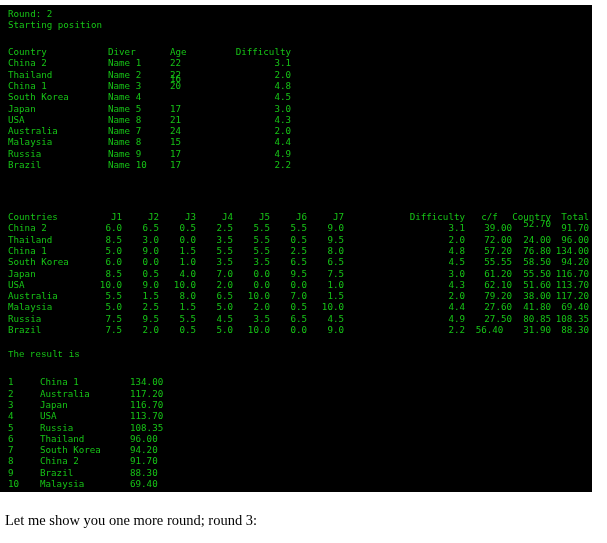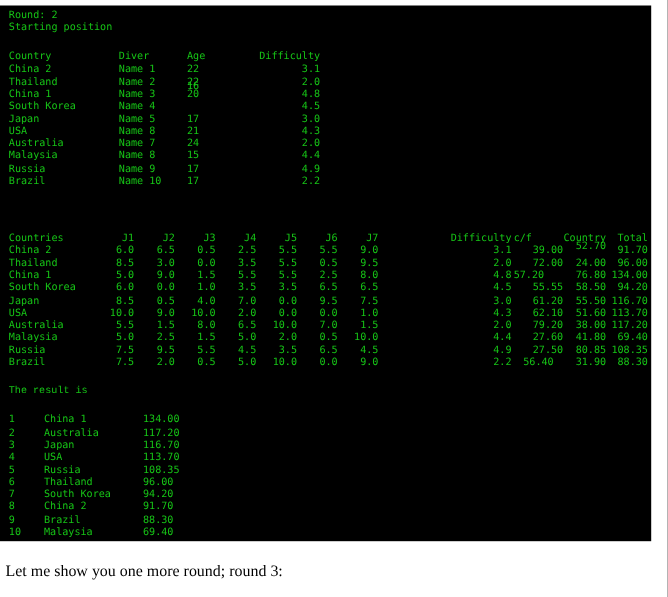--- a/index.html
+++ b/index.html
@@ -106,21 +106,21 @@
       <div class="blk" style="top: 0px;">
         <div class="cell" style="top: 206px; left: 8px;">Countries</div>
         <div class="cell" style="top: 206px; left: 92px; width: 30px; text-align: right;">J1</div>
         <div class="cell" style="top: 206px; left: 129px; width: 30px; text-align: right;">J2</div>
         <div class="cell" style="top: 206px; left: 166px; width: 30px; text-align: right;">J3</div>
         <div class="cell" style="top: 206px; left: 203px; width: 30px; text-align: right;">J4</div>
         <div class="cell" style="top: 206px; left: 240px; width: 30px; text-align: right;">J5</div>
         <div class="cell" style="top: 206px; left: 277px; width: 30px; text-align: right;">J6</div>
         <div class="cell" style="top: 206px; left: 314px; width: 30px; text-align: right;">J7</div>
         <div class="cell" style="top: 206px; left: 403px; width: 62px; text-align: right;">Difficulty</div>
-        <div class="cell" style="top: 206px; left: 467px; width: 45px; text-align: left;">c/f</div>
+        <div class="cell" style="top: 206px; left: 467px; width: 45px; text-align: center;">c/f</div>
         <div class="cell" style="top: 206px; left: 506px; width: 45px; text-align: right;">Country</div>
         <div class="cell" style="top: 206px; left: 544px; width: 45px; text-align: right;">Total</div>
       </div>
       <div class="blk" style="top: 0px;">
         <div class="cell" style="top: 217.3px; left: 8px;">China 2</div>
         <div class="cell" style="top: 217.3px; left: 92px; width: 30px; text-align: right;">6.0</div>
         <div class="cell" style="top: 217.3px; left: 129px; width: 30px; text-align: right;">6.5</div>
         <div class="cell" style="top: 217.3px; left: 166px; width: 30px; text-align: right;">0.5</div>
         <div class="cell" style="top: 217.3px; left: 203px; width: 30px; text-align: right;">2.5</div>
         <div class="cell" style="top: 217.3px; left: 240px; width: 30px; text-align: right;">5.5</div>
@@ -148,21 +148,21 @@
       <div class="blk" style="top: 0px;">
         <div class="cell" style="top: 239.9px; left: 8px;">China 1</div>
         <div class="cell" style="top: 239.9px; left: 92px; width: 30px; text-align: right;">5.0</div>
         <div class="cell" style="top: 239.9px; left: 129px; width: 30px; text-align: right;">9.0</div>
         <div class="cell" style="top: 239.9px; left: 166px; width: 30px; text-align: right;">1.5</div>
         <div class="cell" style="top: 239.9px; left: 203px; width: 30px; text-align: right;">5.5</div>
         <div class="cell" style="top: 239.9px; left: 240px; width: 30px; text-align: right;">5.5</div>
         <div class="cell" style="top: 239.9px; left: 277px; width: 30px; text-align: right;">2.5</div>
         <div class="cell" style="top: 239.9px; left: 314px; width: 30px; text-align: right;">8.0</div>
         <div class="cell" style="top: 239.9px; left: 403px; width: 62px; text-align: right;">4.8</div>
-        <div class="cell" style="top: 239.9px; left: 467px; width: 45px; ">57.20</div>
+        <div class="cell" style="top: 239.9px; left: 467px; width: 45px; text-align: right;">57.20</div>
         <div class="cell" style="top: 239.9px; left: 506px; width: 45px; text-align: right;">76.80</div>
         <div class="cell" style="top: 239.9px; left: 544px; width: 45px; text-align: right;">134.00</div>
       </div>
       <div class="blk" style="top: 0px;">
         <div class="cell" style="top: 251.2px; left: 8px;">South Korea</div>
         <div class="cell" style="top: 251.2px; left: 92px; width: 30px; text-align: right;">6.0</div>
         <div class="cell" style="top: 251.2px; left: 129px; width: 30px; text-align: right;">0.0</div>
         <div class="cell" style="top: 251.2px; left: 166px; width: 30px; text-align: right;">1.0</div>
         <div class="cell" style="top: 251.2px; left: 203px; width: 30px; text-align: right;">3.5</div>
         <div class="cell" style="top: 251.2px; left: 240px; width: 30px; text-align: right;">3.5</div>

